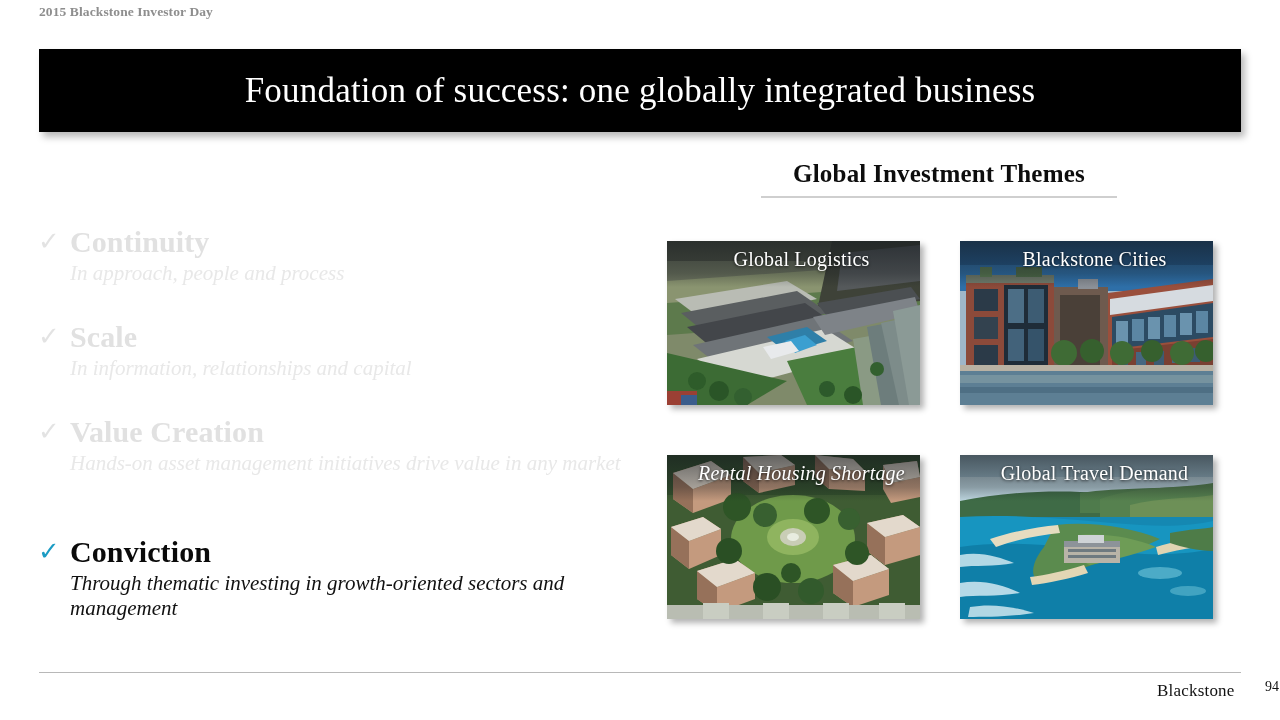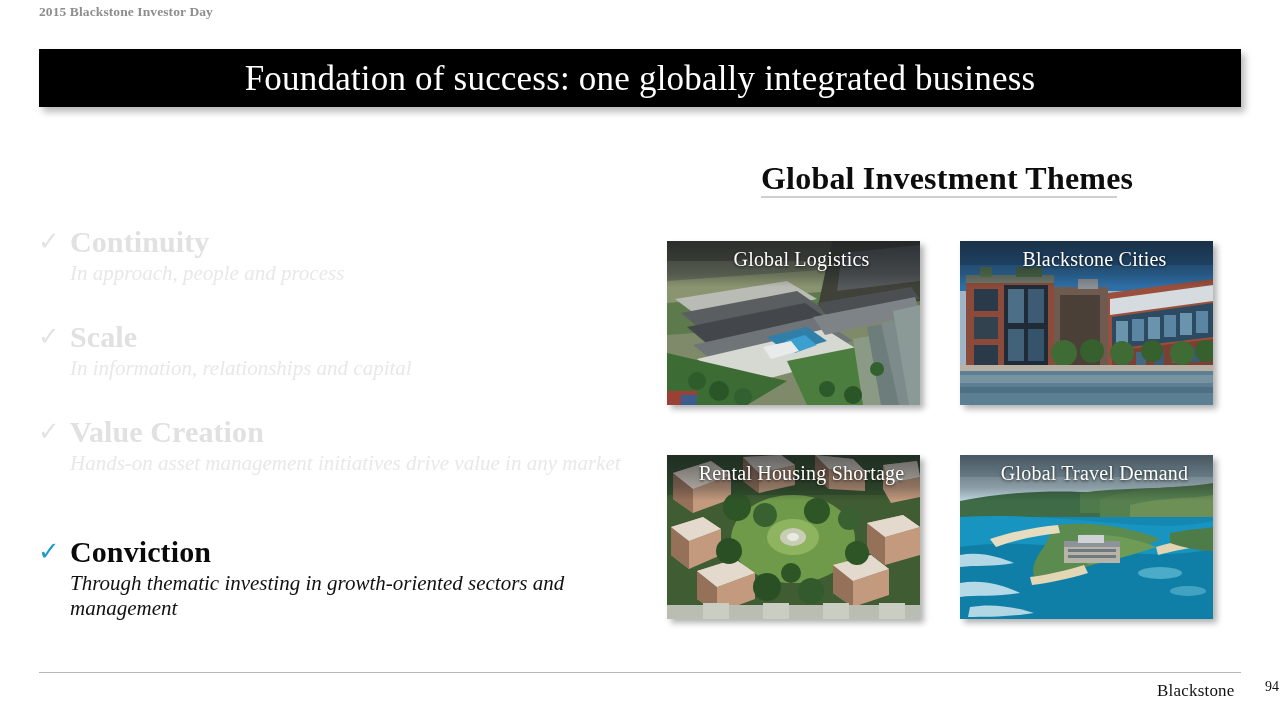--- a/index.html
+++ b/index.html
@@ -10,36 +10,36 @@
 
   
   .eyebrow {
     position:absolute; left:39px; top:4px;
     font-size:13.5px; font-weight:bold; color:#8e8e8e;
     letter-spacing:.1px;
   }
 
   
   .title-bar {
-    position:absolute; left:39px; top:49px; width:1202px; height:58px;
+    position:absolute; left:39px; top:49px; width:1202px; height:83px;
     background:#000; box-shadow:4px 5px 7px rgba(0,0,0,.28);
     display:flex; align-items:center; justify-content:center;
   }
   .title-bar .title-text {
     color:#fff; font-size:35px; line-height:1; font-weight:400;
     letter-spacing:.2px; white-space:nowrap;
   }
 
   
   .themes-head {
     position:absolute; left:761px; top:160px; width:356px;
     text-align:center;
   }
   .themes-head .themes-title {
-    font-size:32px; font-weight:bold; color:#0d0d0d; letter-spacing:.2px;
+    font-size:25px; font-weight:bold; color:#0d0d0d; letter-spacing:.2px;
     white-space:nowrap;
   }
   .themes-rule {
     position:absolute; left:761px; top:196px; width:356px; height:2px;
     background:#cfcfcf;
   }
 
   
   .bullets { position:absolute; left:38px; top:225px; width:600px; }
   .bullet { position:relative; padding-left:32px; }
@@ -79,21 +79,21 @@
     background:linear-gradient(to bottom, rgba(20,25,30,.62), rgba(20,25,30,.30) 70%, rgba(20,25,30,0));
   }
   .card .caption {
     position:absolute; left:16px; right:0; top:7px; text-align:center;
     color:#ffffff; font-size:20px; letter-spacing:.2px;
     text-shadow:0 1px 3px rgba(0,0,0,.75);
     white-space:nowrap;
   }
   .c1 { left:667px; top:241px; }
   .c2 { left:960px; top:241px; }
-  .c3 { left:667px; top:455px; }
+  .c3 { left:667px; top:455px;font-style:italic; }
   .c4 { left:960px; top:455px; }
 
   
   .footer-rule {
     position:absolute; left:39px; top:672px; width:1202px; height:1px;
     background:#b8b8b8;
   }
   .footer-brand {
     position:absolute; left:1157px; top:681px;
     font-size:17px; color:#111; letter-spacing:.2px;

